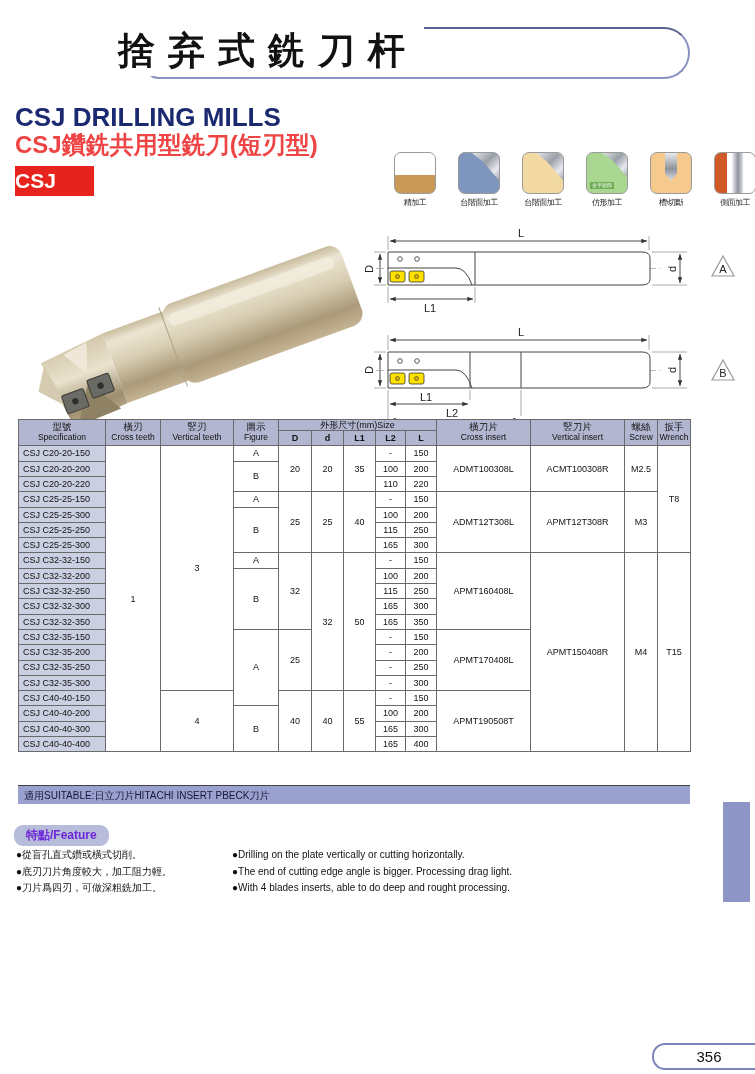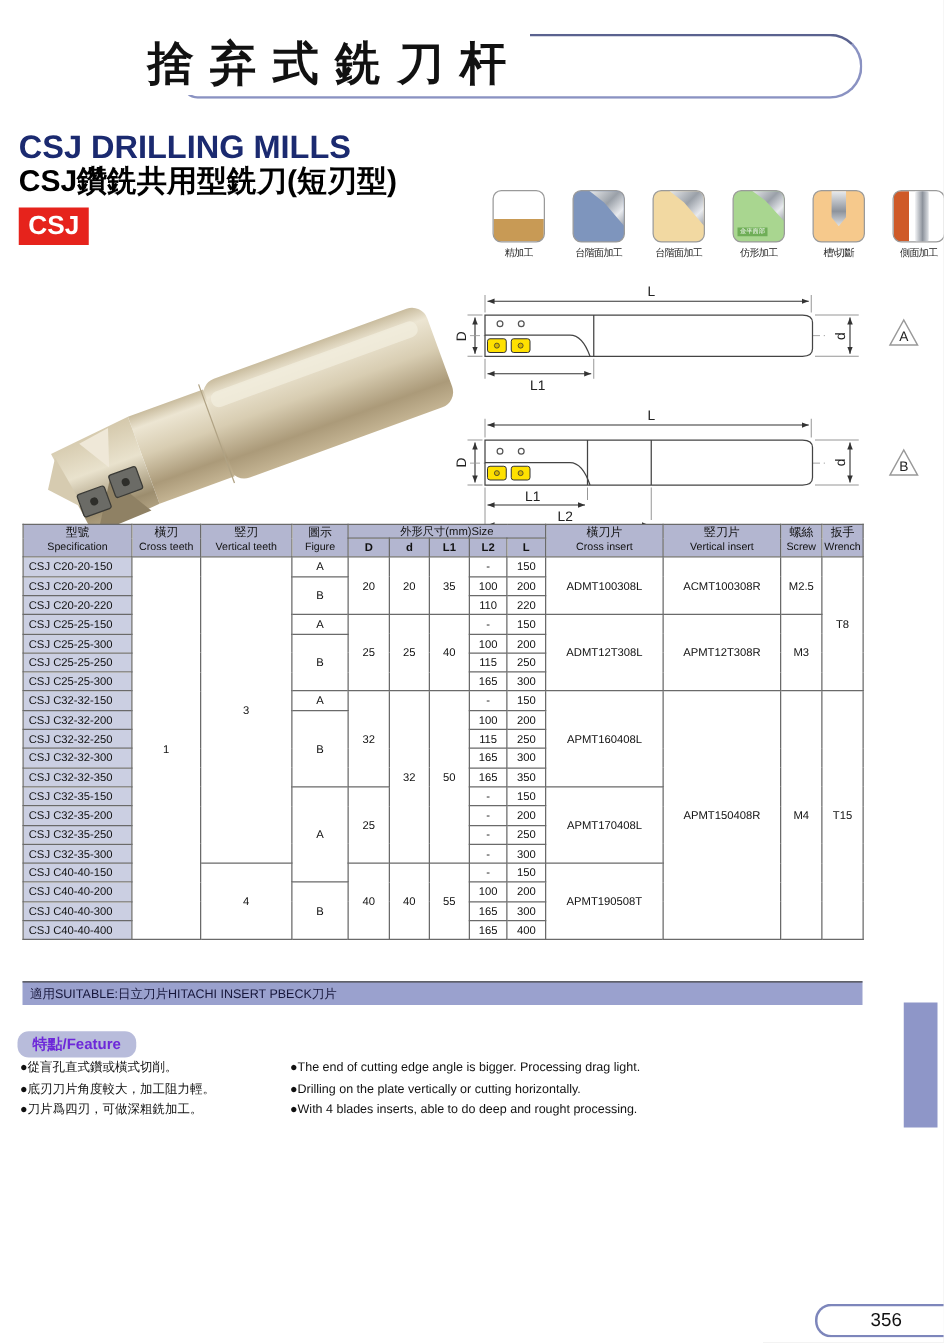--- a/index.html
+++ b/index.html
@@ -12,24 +12,24 @@
     position:absolute;left:146px;top:27px;width:540px;height:48px;
     border:2px solid #8a92c2;border-top-color:#5a628f;
     border-radius:12px 26px 26px 12px;background:#fff;
   }
   h1.page-title{
     position:absolute;left:116px;top:26px;margin:0;z-index:2;
     font-size:37px;font-weight:bold;color:#111;letter-spacing:13px;
     background:#fff;padding:2px 6px 2px 2px;line-height:46px;white-space:nowrap;
   }
   .title-en{position:absolute;left:15px;top:102px;font-size:26px;font-weight:bold;color:#1b2a70;letter-spacing:0;}
-  .title-zh{position:absolute;left:15px;top:129px;font-size:24px;font-weight:bold;color:#000000;}
+  .title-zh{position:absolute;left:15px;top:129px;font-size:24px;font-weight:bold;color:#ef4444;}
   .series-badge{
-    position:absolute;left:15px;top:166px;width:56px;height:30px;background:#e6231c;
-    color:#fff;font-size:21px;font-weight:bold;text-align:center;line-height:30px;
+    position:absolute;left:15px;top:166px;width:79px;height:30px;background:#e6231c;
+    color:#fff;font-size:21px;font-weight:bold;text-align:left;line-height:30px;
   }
   
   .icons{position:absolute;left:393px;top:152px;display:flex;gap:20px;}
   .micon{width:44px;text-align:center;}
   .glyph{width:40px;height:40px;margin:0 auto;border-radius:7px;border:1px solid #9a9a9a;position:relative;overflow:hidden;}
   .glyph::after{content:"";position:absolute;background:linear-gradient(135deg,#fdfdfd 0%,#9aa0a8 45%,#e8eaee 70%,#7d838c 100%);}
   .g1{background:linear-gradient(#ffffff 0 55%,#c89a55 55% 100%);}
   .g1::after{display:none;}
   .g2{background:#7e95bd;}
   .g2::after{top:-3px;right:-3px;width:34px;height:34px;clip-path:polygon(0 0,100% 0,100% 100%,45% 35%);}
@@ -453,21 +453,21 @@
 
   <div class="suitable-bar">適用SUITABLE:日立刀片HITACHI INSERT  PBECK刀片</div>
 
   <div class="feature-badge">特點/Feature</div>
   <div class="feat-zh">
     <div>●從盲孔直式鑽或橫式切削。</div>
     <div>●底刃刀片角度較大，加工阻力輕。</div>
     <div>●刀片爲四刃，可做深粗銑加工。</div>
   </div>
   <div class="feat-en">
+    <div>●Drilling on the plate vertically or cutting horizontally.</div>
     <div>●The end of cutting edge angle is bigger. Processing drag light.</div>
-    <div>●Drilling on the plate vertically or cutting horizontally.</div>
     <div>●With 4 blades inserts, able to do deep and rought processing.</div>
   </div>
 
   <div class="edge-bar"></div>
   <div class="page-pill">356</div>
 
 </div>
 
 </body></html>

